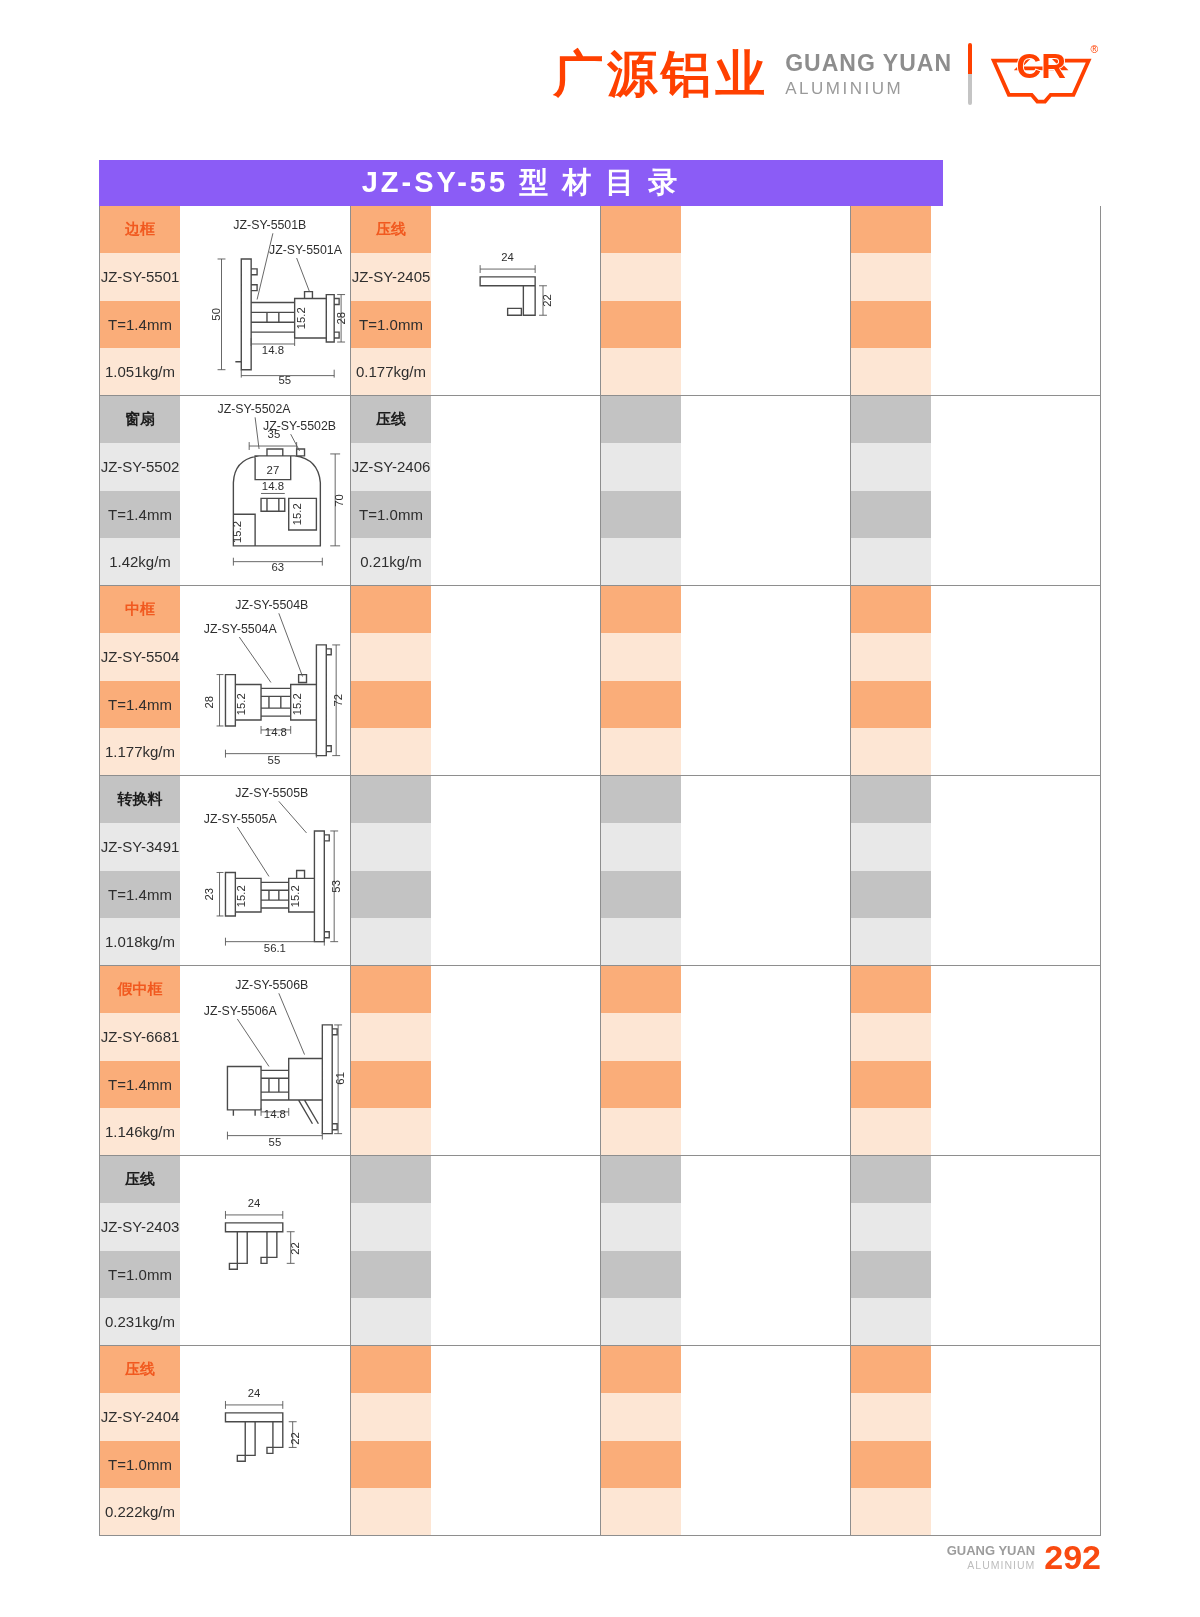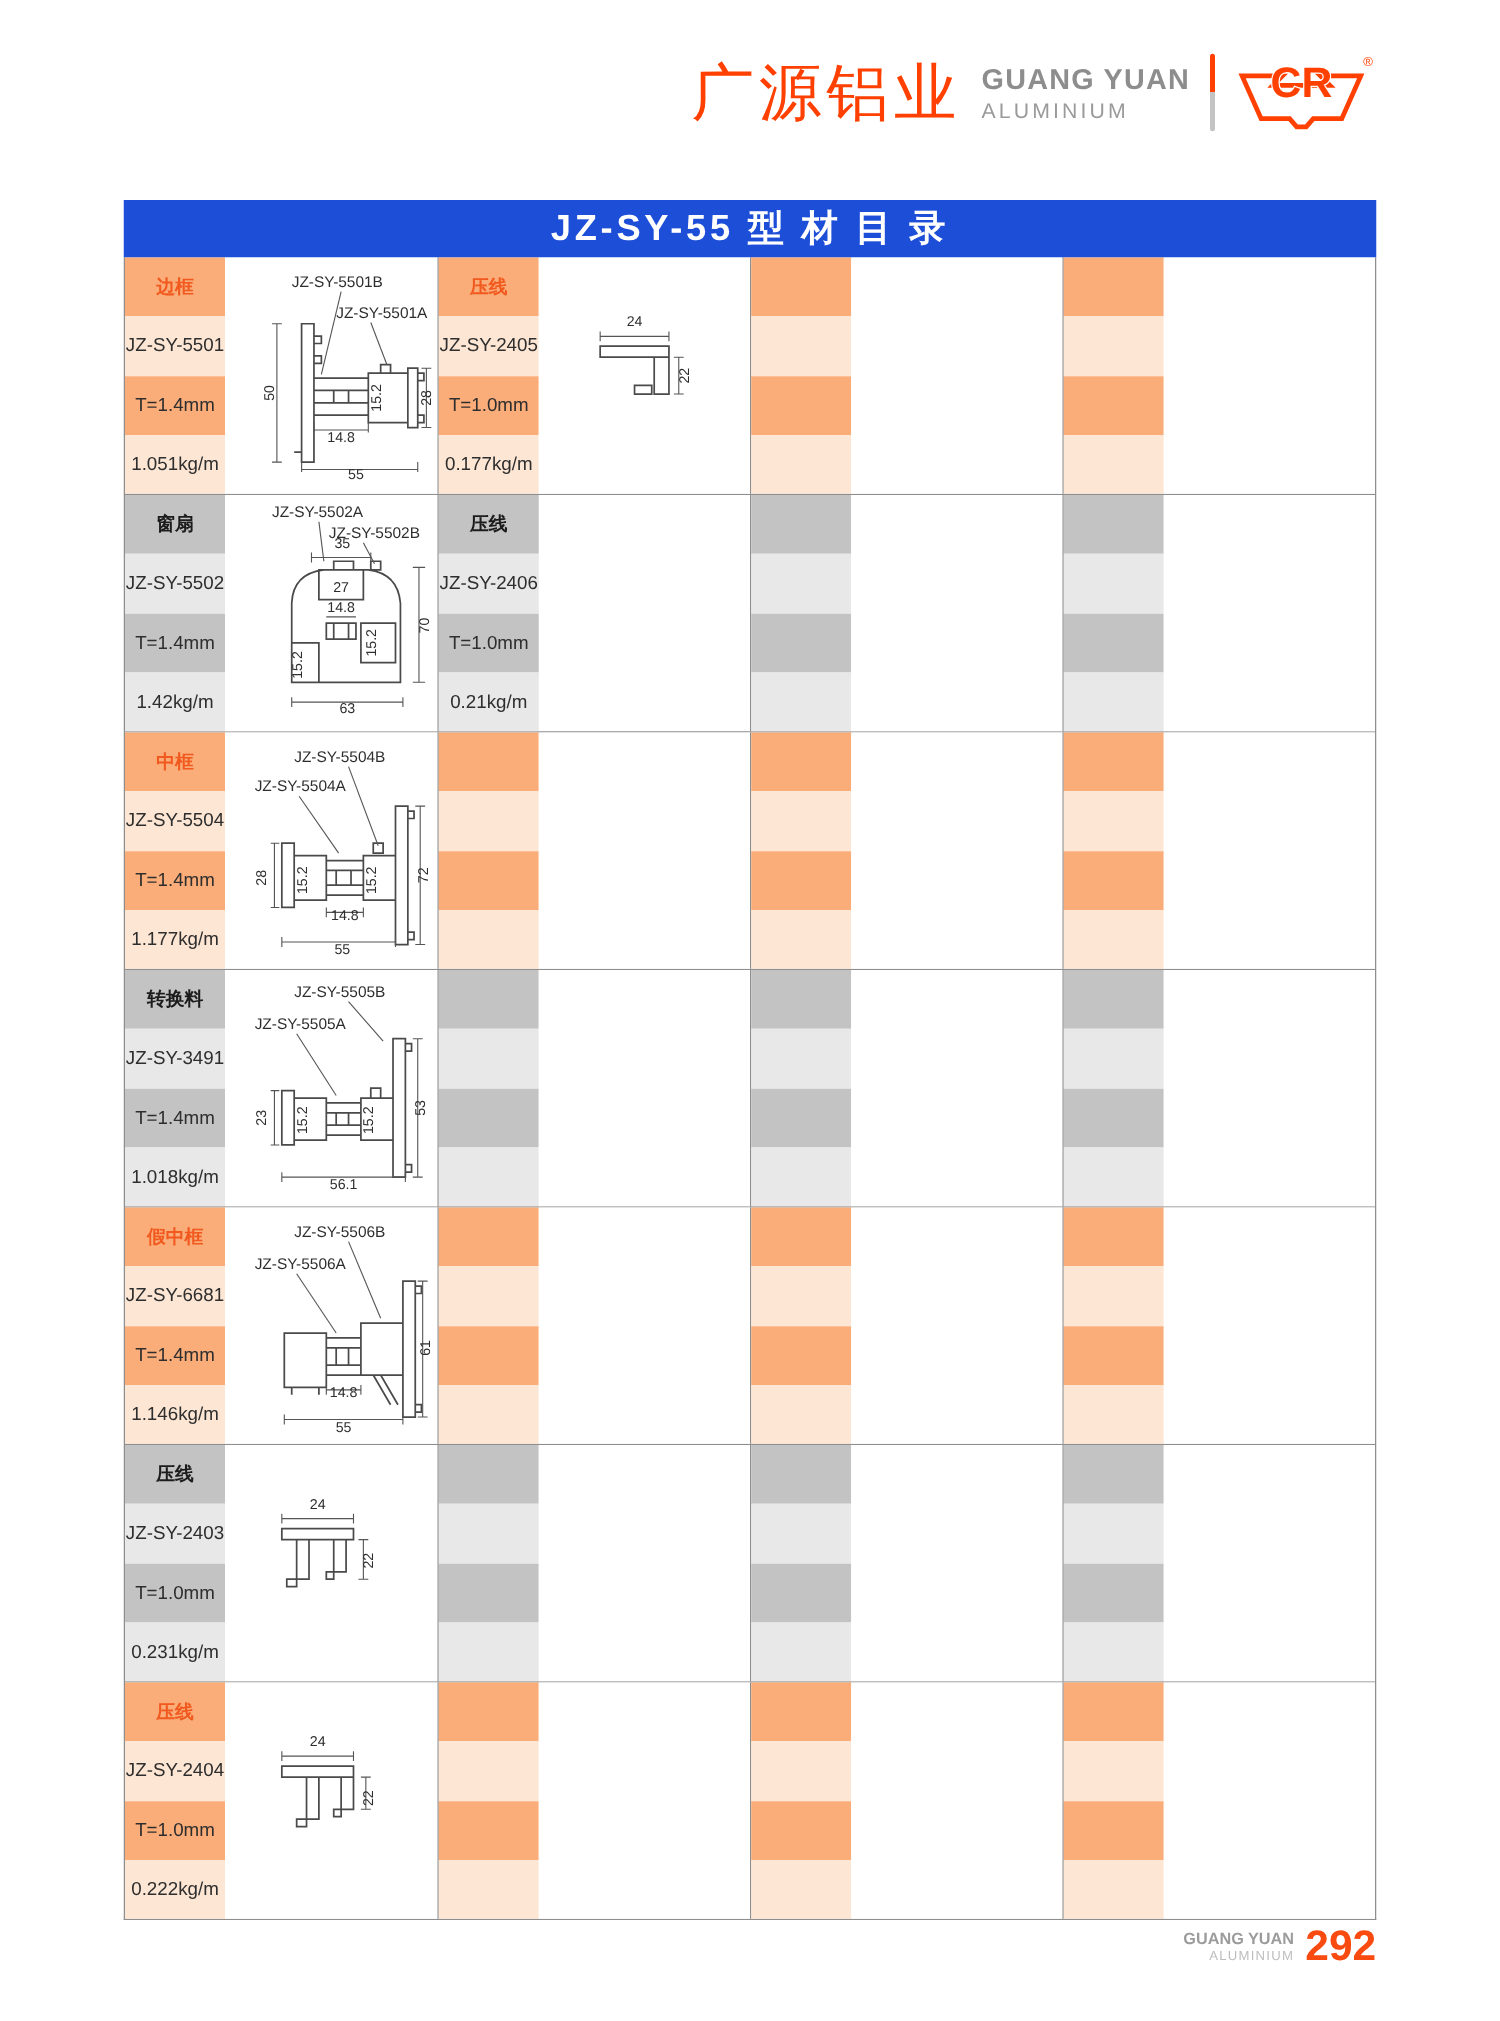--- a/index.html
+++ b/index.html
@@ -1,28 +1,28 @@
 <!DOCTYPE html>
 <html><head>
 <meta charset="utf-8">
 <style>
   html,body{margin:0;padding:0;background:#fff}
   .page{position:relative;width:1200px;height:1617px;background:#fff;overflow:hidden;
         font-family:"Liberation Sans","DejaVu Sans",sans-serif}
 
   
   .header{position:absolute;top:40px;right:100px;display:flex;align-items:center;gap:16px}
-  .brand-cjk{font-size:50px;font-weight:400;color:#FF4000;letter-spacing:4px;line-height:1}
+  .brand-cjk{font-size:50px;font-weight:700;color:#FF4000;letter-spacing:4px;line-height:1}
   .brand-latin{display:flex;flex-direction:column;justify-content:center;color:#8d8d8d}
   .brand-latin .l1{font-size:23px;font-weight:bold;letter-spacing:1px}
   .brand-latin .l2{font-size:17px;letter-spacing:2.5px;margin-top:2px;color:#9a9a9a}
   .divider{width:4px;height:62px;background:linear-gradient(#FF4000 0 50%,#c4c4c4 50% 100%);border-radius:2px}
 
   
-  .titlebar{position:absolute;top:160px;left:99px;width:1002px;height:46px;background:#1d4ed8;
+  .titlebar{position:absolute;top:160px;left:99px;width:844px;height:46px;background:#8b5cf6;
             color:#fff;display:flex;align-items:center;justify-content:center;
             font-size:29px;font-weight:bold;letter-spacing:3px}
 
   
   .table{position:absolute;top:206px;left:99px;width:1002px;box-sizing:border-box;
          border:1px solid #8e8e8e;border-top:none}
   .block{display:flex;height:189px;border-bottom:1px solid #8e8e8e}
   .block:last-child{border-bottom:none}
   .group{width:25%;display:flex;box-sizing:border-box}
   .group.bl{border-left:1px solid #8e8e8e}

